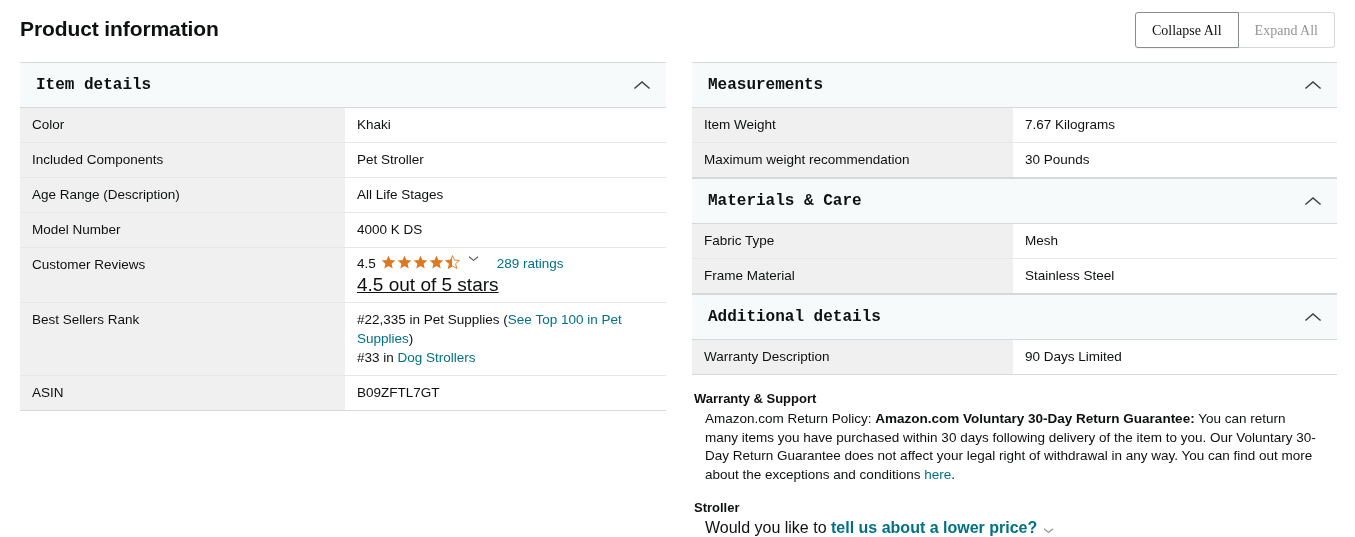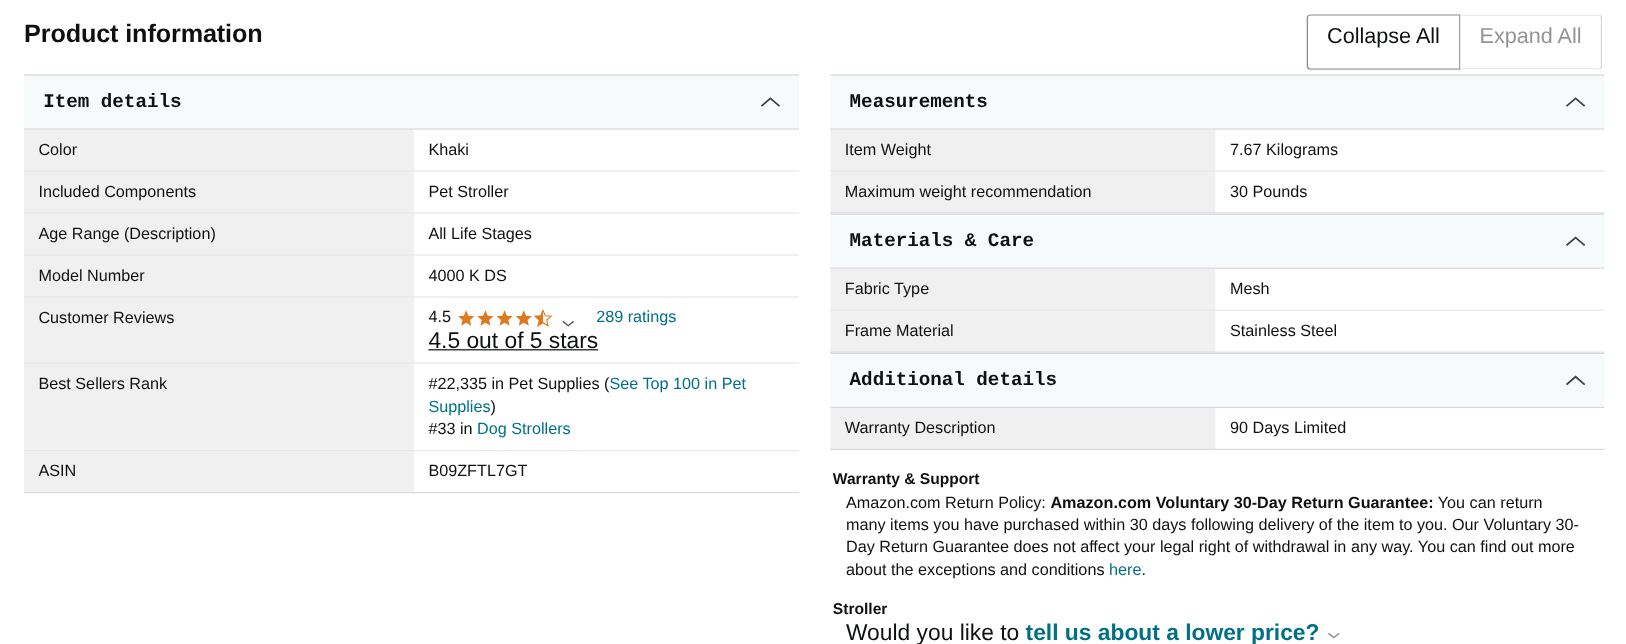--- a/index.html
+++ b/index.html
@@ -20,23 +20,23 @@
   .page-title {
     font-size: 21px; font-weight: bold; color: #0F1111;
     letter-spacing: -0.1px; line-height: 28px;
     position: absolute; left: 0; top: 3px;
   }
   .btn-group {
     position: absolute; right: 0; top: 0;
     display: flex; align-items: stretch;
   }
   .btn {
-    font-family: Liberation Sans, sans-serif;
-    font-size: 18px; line-height: 17px;
-    padding: 9px 16px 18px 16px;
+    font-family: Liberation Serif, serif;
+    font-size: 14px; line-height: 17px;
+    padding: 9px 16px 8px 16px;
     background: #ffffff;
     border: 1px solid #888C8C;
     cursor: pointer;
     white-space: nowrap;
   }
   .btn.first {
     border-radius: 3px 0 0 3px;
     color: #0F1111;
     border-right: 1px solid #888C8C;
     box-shadow: 0 1px 1px rgba(0,0,0,0.05);
@@ -96,21 +96,21 @@
   table.spec tr:last-child td { border-bottom: 1px solid #D5D9D9; }
   td.k {
     background: #F0F0F0;
     color: #565959;
     width: 325px;
   }
   td.v { background: #ffffff; }
   .col-right td.k { width: 321px; }
 
   
-  .rating-row { display: flex; align-items: flex-end; gap: 0; line-height: 18px; }
+  .rating-row { display: flex; align-items: flex-start; gap: 0; line-height: 18px; }
   .rating-num { font-size: 13.5px; color: #0F1111; margin-right: 5px; }
   .stars { position: relative; display: inline-block; line-height: 1; height: 15px; }
   .stars svg { display: block; }
   .mini-chev {
     display: inline-block; margin-left: 7px; margin-right: 18px;
     color: #565959;
   }
   .mini-chev svg { display: block; }
   .ratings-link {
     color: #007185; font-size: 13.5px; text-decoration: none; cursor: pointer;
@@ -126,21 +126,21 @@
   .sub-head {
     font-size: 13px; font-weight: bold; color: #0F1111;
     margin-bottom: 4px;
     margin-top: 16px;
   }
   .sub-body {
     font-size: 13.5px; line-height: 18.5px; color: #0F1111;
     padding-left: 11px; max-width: 625px;
   }
   .sub-body b { font-weight: bold; }
-  .feedback-line { font-size: 19px; line-height: 18px; padding-left: 11px; }
+  .feedback-line { font-size: 16px; line-height: 18px; padding-left: 11px; }
   .feedback-line a { color: #007185; font-weight: bold; text-decoration: none; cursor:pointer; }
   .feedback-chev { display:inline-block; vertical-align: middle; margin-left: 6px; color:#8f9596; }
 </style>
 </head>
 <body>
 
 <div class="page">
 
   <div class="page-header">
     <div class="page-title">Product information</div>

